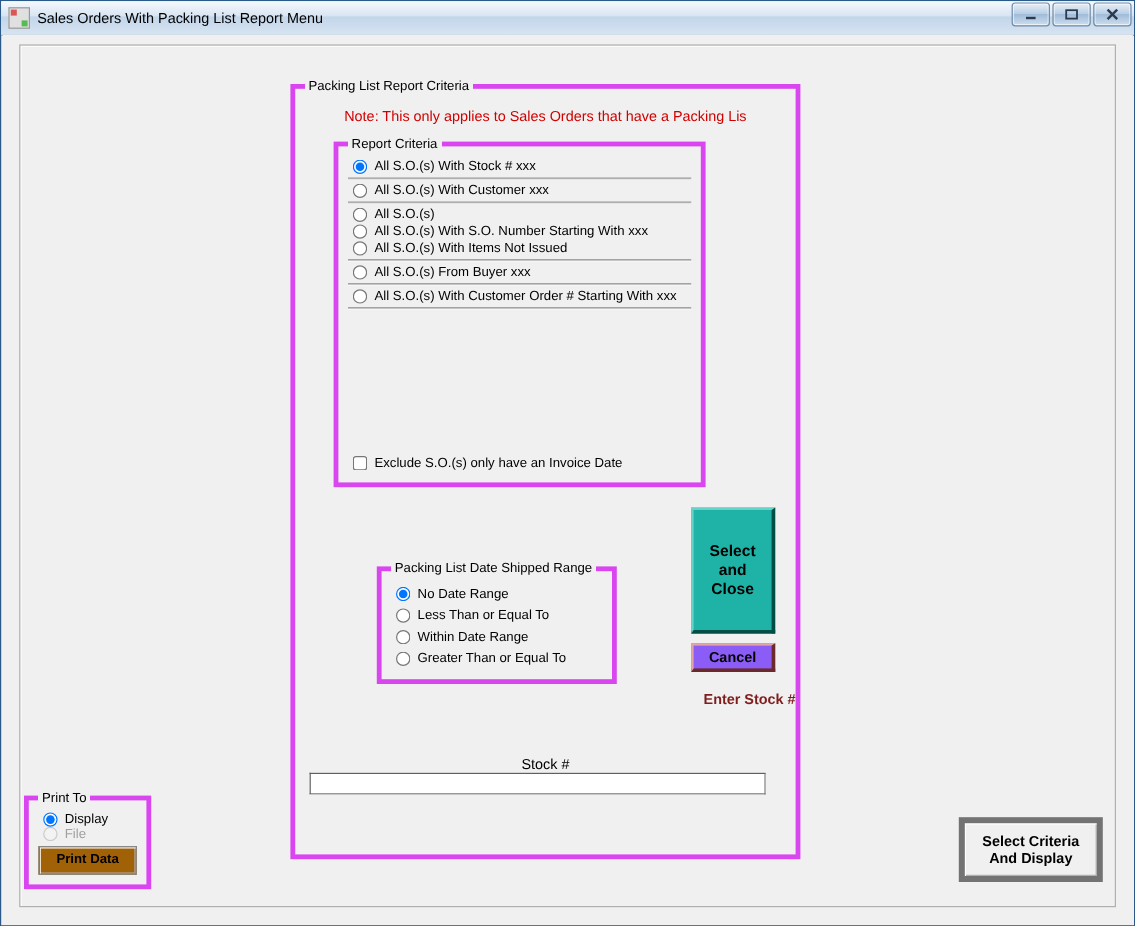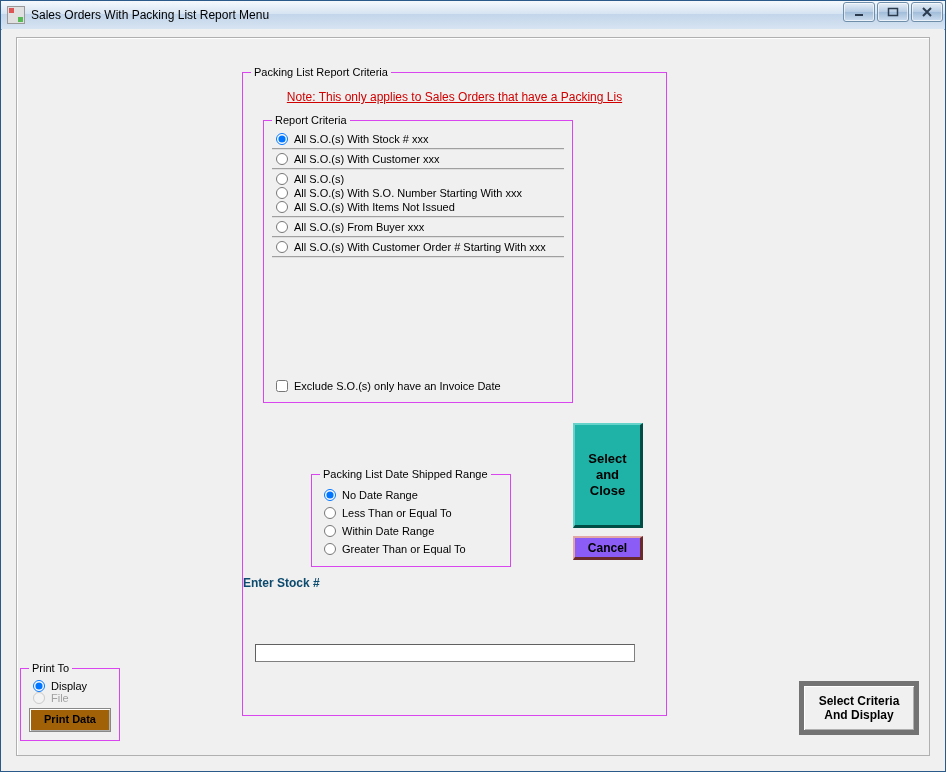--- a/index.html
+++ b/index.html
@@ -98,39 +98,38 @@
 
   
   .criteria-group {
     position: absolute;
     left: 225px;
     top: 28px;
     width: 425px;
     height: 650px;
   }
   fieldset {
-    border: 1px solid #d946ef;
+    border: 4px solid #d946ef;
     padding: 6px 8px 8px 8px;
     margin: 0;
     box-sizing: border-box;
   }
   legend {
     font-size: 11px;
     padding: 0 3px;
   }
   .note {
     color: #d00000;
     font-size: 12px;
     text-align: center;
     margin: 6px 0 10px 0;
-    text-decoration: underline;
   }
   .report-criteria {
     width: 310px;
-    margin-left: 12px;
+    margin-left: 24px;
   }
   .rc-row {
     display: flex;
     align-items: center;
     padding: 1px 0;
   }
   .rc-row input[type=radio] {
     margin: 0 6px 0 4px;
   }
   .hr {
@@ -192,22 +191,22 @@
     border-bottom: 3px solid #6a2a2c;
     font-size: 12px;
     color: #000;
   }
 
   .enter-label {
     position: absolute;
     top: 498px;
     left: 0;
     right: 0;
-    text-align: left;
-    color: #0c4a6e;
+    text-align: right;
+    color: #7f1d1d;
     font-weight: bold;
     font-size: 12px;
   }
   .stock-label {
     position: absolute;
     top: 552px;
     left: 0;
     right: 0;
     text-align: center;
     font-size: 12px;
@@ -374,20 +373,21 @@
         <div class="big-btn select-btn">
           <span style="white-space:pre-line">Select
 and
 Close</span>
         </div>
         <div class="big-btn cancel-btn">
           <span>Cancel</span>
         </div>
 
         <div class="enter-label">Enter Stock #</div>
+        <div class="stock-label">Stock #</div>
         <input class="stock-input" type="text" value="" style="">
       </fieldset>
 
       <fieldset class="printto">
         <legend>Print To</legend>
         <div class="rc-row">
           <input type="radio" name="pt" checked="" style="">
           <span>Display</span>
         </div>
         <div class="rc-row disabled">

